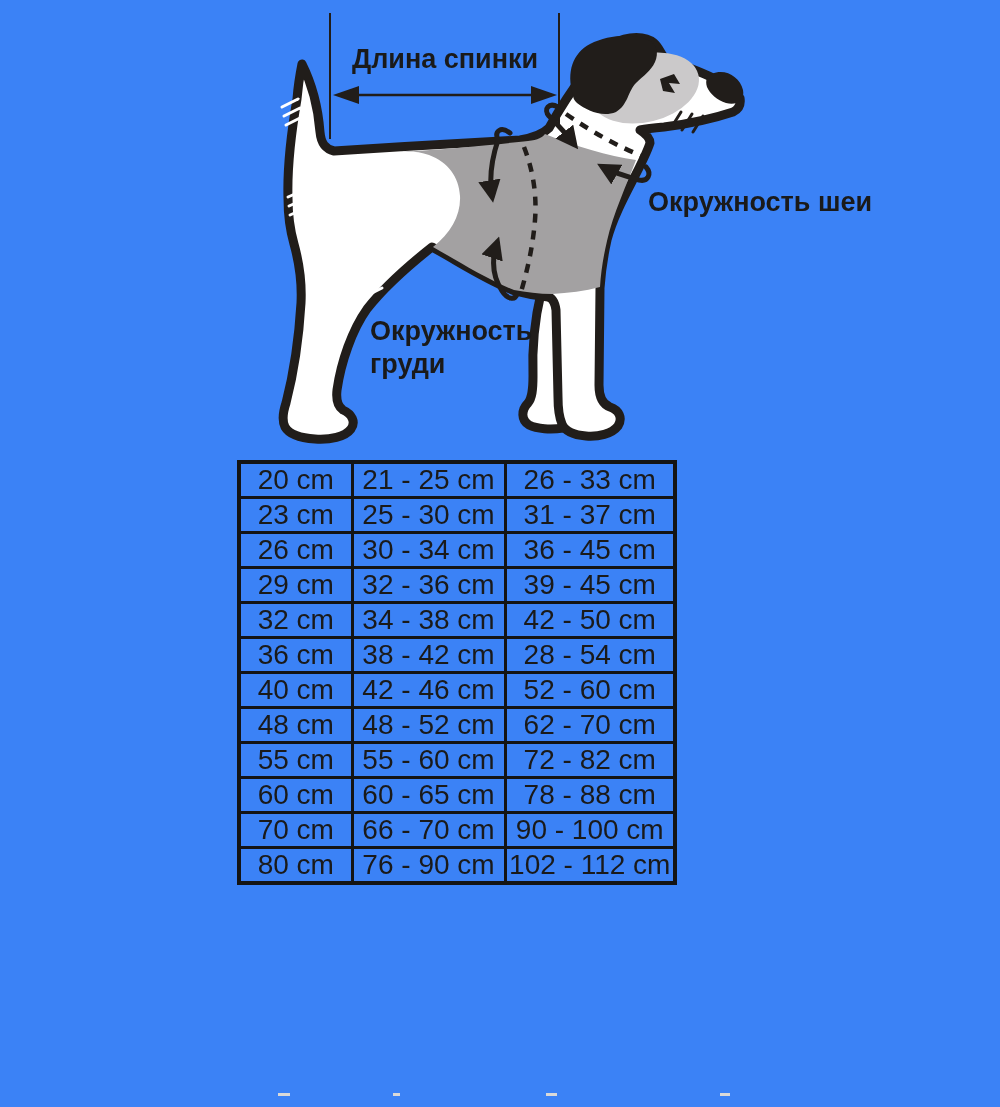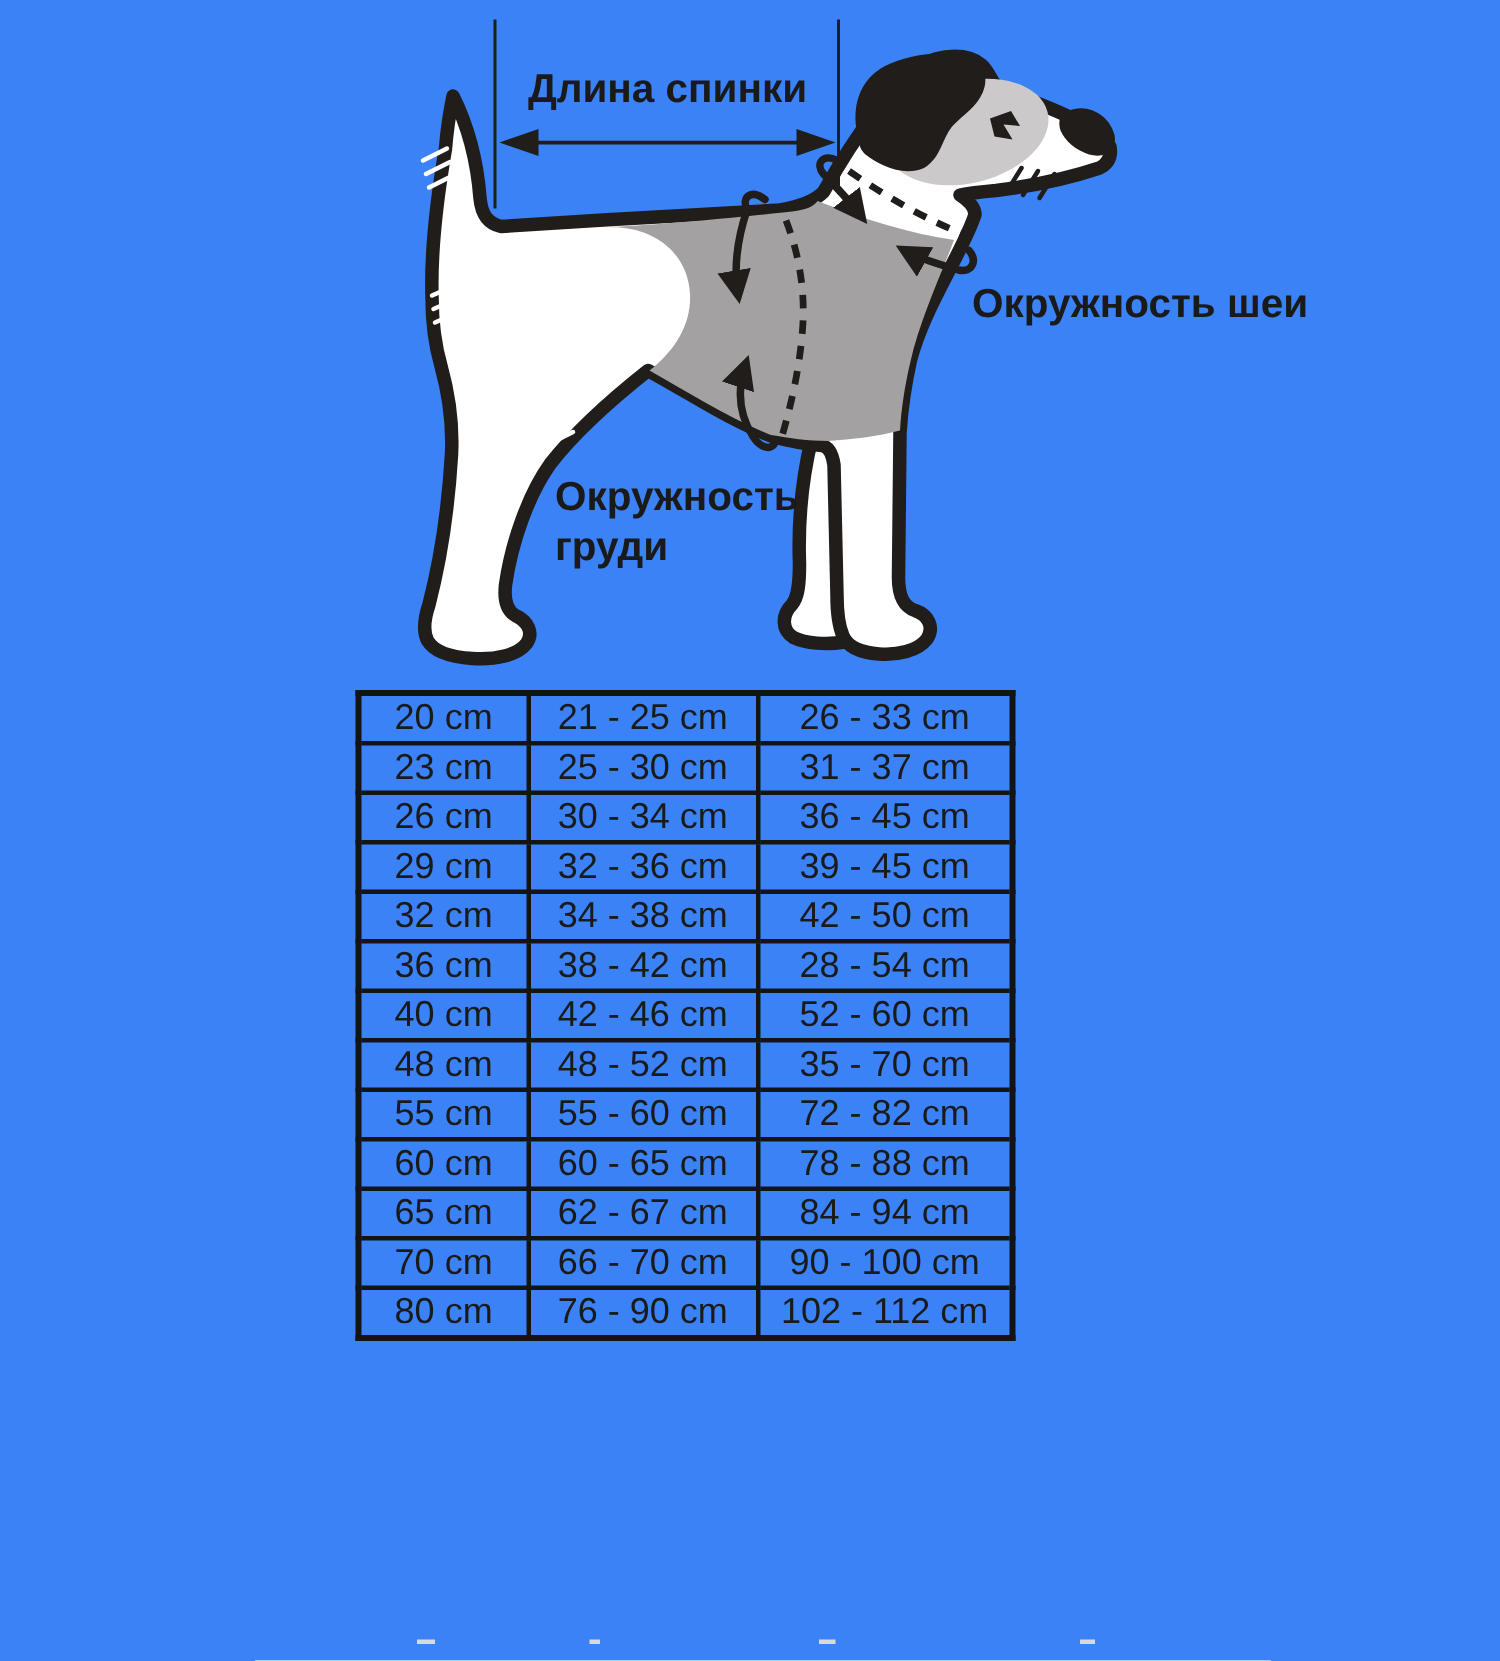--- a/index.html
+++ b/index.html
@@ -24,21 +24,21 @@
   
   .size-table{
     position:absolute;left:237px;top:460px;
     border-collapse:collapse;table-layout:fixed;
     border:4px solid #141414;
   }
   .size-table td{
     border:3px solid #141414;
     height:30px;padding:0 2px;
     text-align:center;vertical-align:middle;
-    font-size:24px;color:#1a1a1a;white-space:nowrap;
+    font-size:28px;color:#1a1a1a;white-space:nowrap;
     font-family:"Liberation Sans", sans-serif;
   }
   
   .faint-mark{position:absolute;height:3px;background:#d9d9d9;}
 </style>
 </head>
 <body>
 
 <div class="canvas">
 
@@ -206,36 +206,31 @@
           <td>28 - 54 cm</td>
         </tr>
         <tr>
           <td>40 cm</td>
           <td>42 - 46 cm</td>
           <td>52 - 60 cm</td>
         </tr>
         <tr>
           <td>48 cm</td>
           <td>48 - 52 cm</td>
-          <td>35 - 70 cm</td>
+          <td>62 - 70 cm</td>
         </tr>
         <tr>
           <td>55 cm</td>
           <td>55 - 60 cm</td>
           <td>72 - 82 cm</td>
         </tr>
         <tr>
           <td>60 cm</td>
           <td>60 - 65 cm</td>
           <td>78 - 88 cm</td>
-        </tr>
-        <tr>
-          <td>65 cm</td>
-          <td>62 - 67 cm</td>
-          <td>84 - 94 cm</td>
         </tr>
         <tr>
           <td>70 cm</td>
           <td>66 - 70 cm</td>
           <td>90 - 100 cm</td>
         </tr>
         <tr>
           <td>80 cm</td>
           <td>76 - 90 cm</td>
           <td>102 - 112 cm</td>

